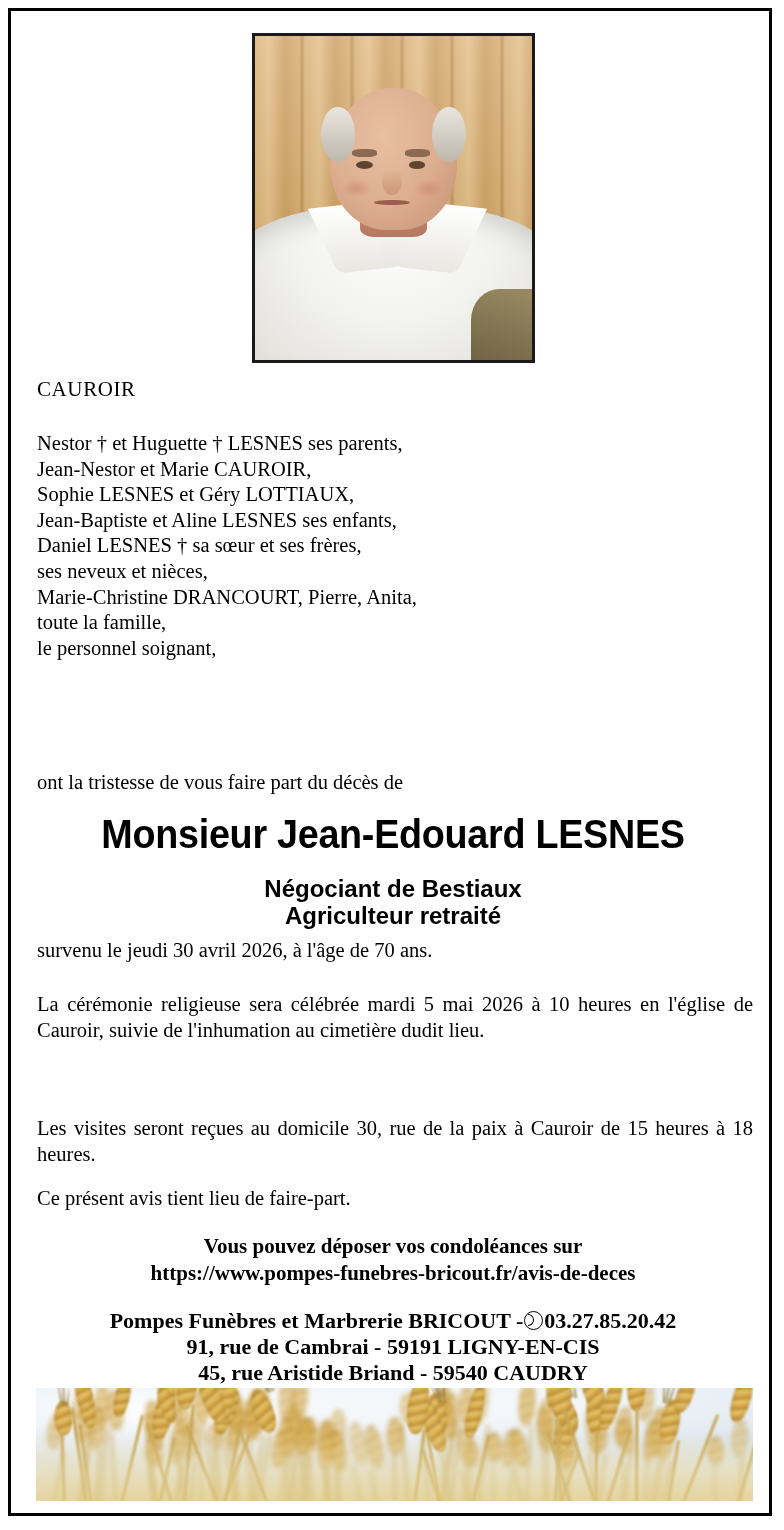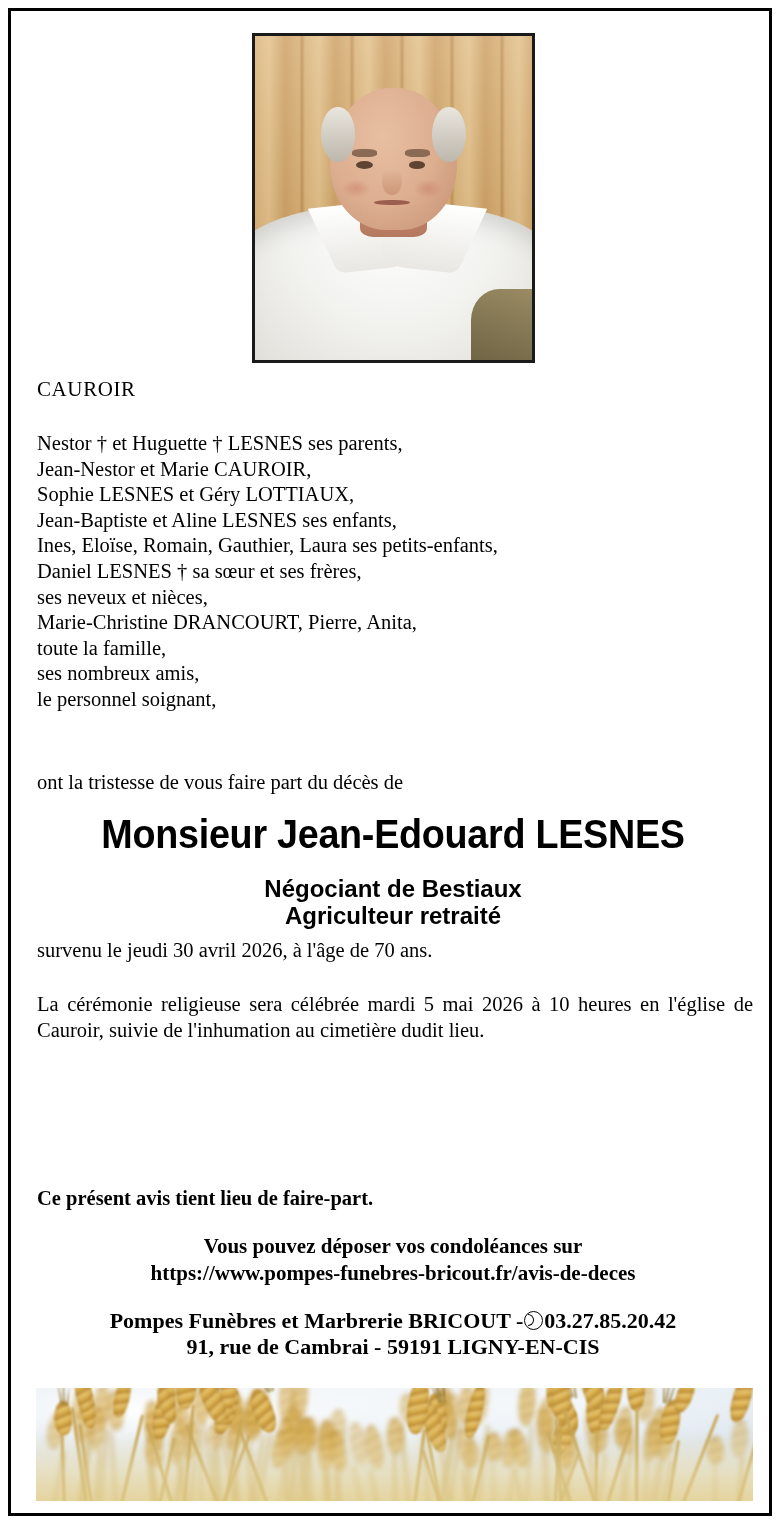--- a/index.html
+++ b/index.html
@@ -235,21 +235,21 @@
     left: 26px;
     width: 716px;
     font-size: 20.5px;
     line-height: 25.5px;
     text-align: justify;
   }
   .para.p-death   { top: 927px; }
   .para.p-ceremony{ top: 981px; }
   .para.p-offering{ top: 1052px; }
   .para.p-visits  { top: 1105px; }
-  .para.p-notice  { top: 1175px; font-weight: bold; }
+  .para.p-notice  { top: 1175px; }
   .para.nojust    { text-align: left; }
 
   .condol {
     position: absolute;
     left: 24px;
     width: 716px;
     text-align: center;
     font-weight: bold;
     font-size: 21px;
     line-height: 27px;
@@ -373,46 +373,46 @@
       </div>
     </div>
 
     <div class="town">CAUROIR</div>
 
     <div class="family">
       <div class="ln">Nestor † et Huguette † LESNES ses parents,</div>
       <div class="ln">Jean-Nestor et Marie CAUROIR,</div>
       <div class="ln">Sophie LESNES et Géry LOTTIAUX,</div>
       <div class="ln">Jean-Baptiste et Aline LESNES ses enfants,</div>
-      <div class="ln">Ines, Eloïse, Romain, Gauthier, Laura ses petits-enfants,</div>
       <div class="ln">Daniel LESNES † sa sœur et ses frères,</div>
       <div class="ln">ses neveux et nièces,</div>
       <div class="ln">Marie-Christine DRANCOURT, Pierre, Anita,</div>
       <div class="ln">toute la famille,</div>
-      <div class="ln">ses nombreux amis,</div>
       <div class="ln">le personnel soignant,</div>
     </div>
 
     <div class="intro">ont la tristesse de vous faire part du décès de</div>
 
     <div class="bigname">Monsieur Jean-Edouard LESNES</div>
     <div class="role r2">Agriculteur retraité</div>
     <div class="role r1">Négociant de Bestiaux</div>
 
     <div class="para p-death nojust">survenu le jeudi 30 avril 2026, à l'âge de 70 ans.</div>
     <div class="para p-ceremony">La cérémonie religieuse sera célébrée mardi 5 mai 2026 à 10 heures en l'église de Cauroir, suivie de l'inhumation au cimetière dudit lieu.</div>
+    <div class="para p-visits">Les visites seront reçues au domicile 30, rue de la paix à Cauroir de 15 heures à 18 heures.</div>
     <div class="para p-notice nojust">Ce présent avis tient lieu de faire-part.</div>
 
     <div class="condol c1">Vous pouvez déposer vos condoléances sur</div>
     <div class="condol c2">https://www.pompes-funebres-bricout.fr/avis-de-deces</div>
 
     <div class="fh f1">
       <span>Pompes Funèbres et Marbrerie BRICOUT -</span><span class="phone-icon"></span><span>03.27.85.20.42</span>
     </div>
     <div class="fh f2">91, rue de Cambrai - 59191 LIGNY-EN-CIS</div>
+    <div class="fh f3">45, rue Aristide Briand - 59540 CAUDRY</div>
 
     <div class="banner">
       <div class="sky"></div>
       <div id="wheat-layer">
           <div class="stalk blur-more" style="left: 199.583px; height: 84.1874px; opacity: 0.70214; transform: rotate(-11.7591deg);"></div>
           <div class="ear blur-more" style="height: 41.5596px; left: 192.583px; bottom: 72.1874px; opacity: 0.674257; transform: rotate(-11.7591deg);"></div>
           <div class="stalk blur-more" style="left: 289.75px; height: 53.0369px; opacity: 0.63102; transform: rotate(-0.768465deg);"></div>
           <div class="ear blur-more" style="height: 41.2866px; left: 282.75px; bottom: 41.0369px; opacity: 0.735806; transform: rotate(-0.768465deg);"></div>
           <div class="stalk blur-more" style="left: 195.601px; height: 61.2712px; opacity: 0.690803; transform: rotate(4.32937deg);"></div>
           <div class="ear blur-more" style="height: 44.6296px; left: 188.601px; bottom: 49.2712px; opacity: 0.737376; transform: rotate(4.32937deg);"></div>

